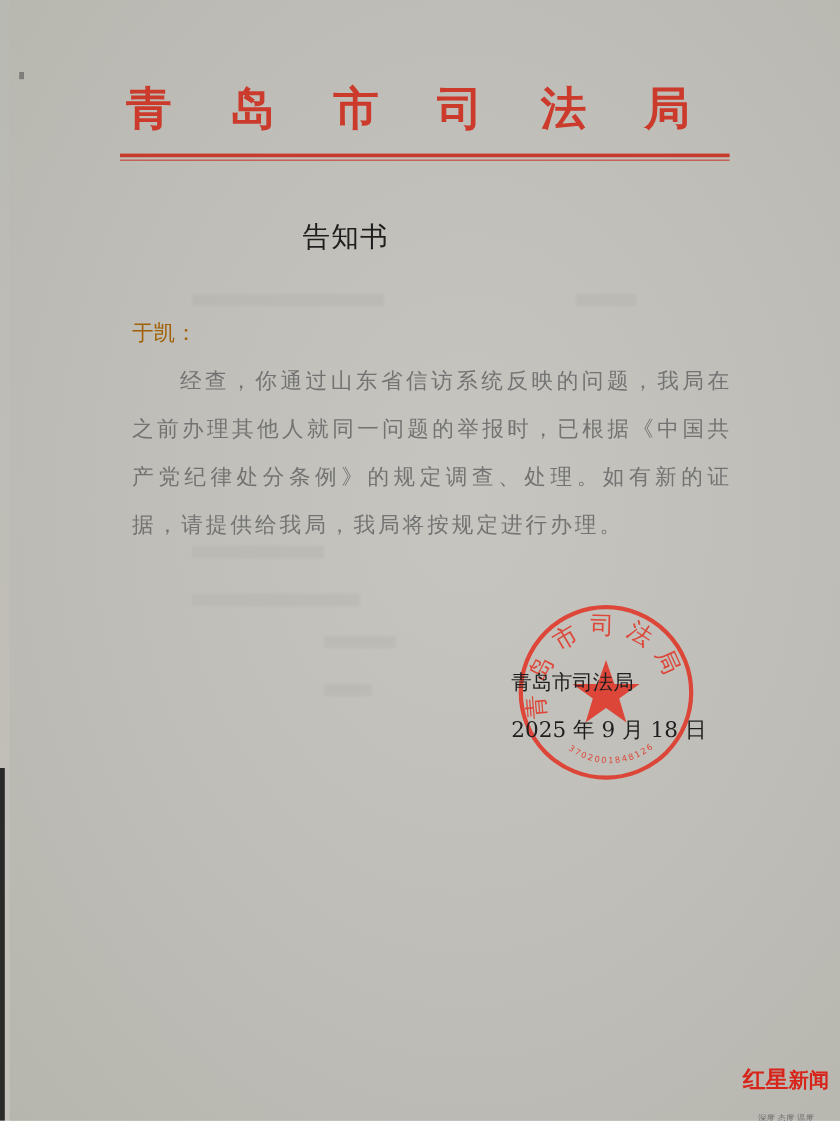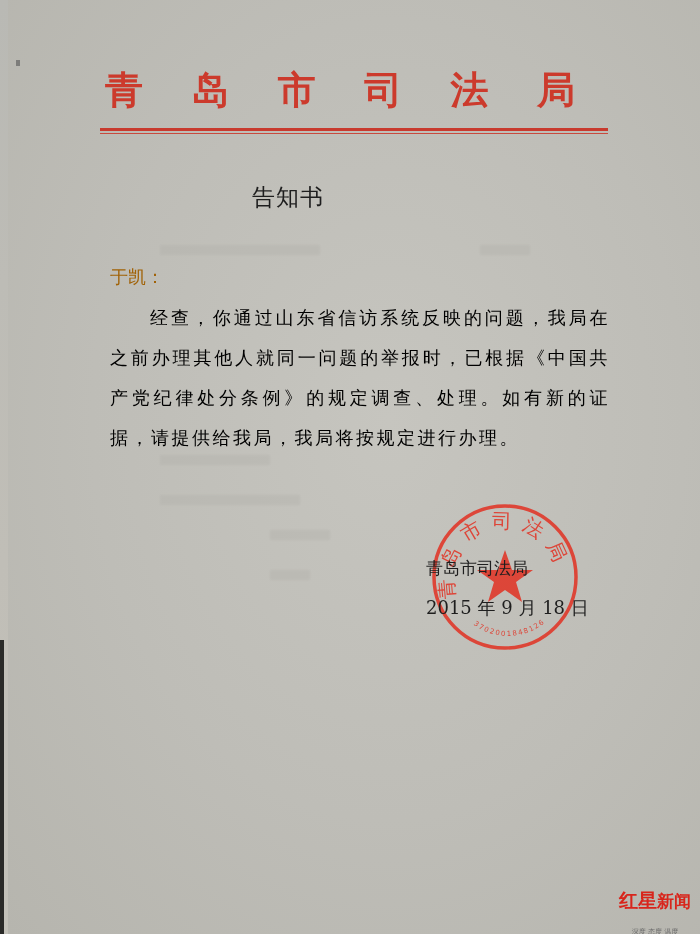--- a/index.html
+++ b/index.html
@@ -71,21 +71,21 @@
       position: absolute;
       left: 110px; top: 265px;
       font-size: 18px;
       color: #a16207;
     }
     .body-text {
       position: absolute;
       left: 110px; top: 298px; width: 500px;
       font-size: 18px;
       line-height: 40px;
-      color: #000000;
+      color: #737373;
       text-indent: 40px;
       letter-spacing: 2.5px;
       text-align: justify;
     }
     .sign-org {
       position: absolute;
       left: 426px; top: 557px;
       font-size: 17px;
       color: #1e1e1e;
       z-index: 2;
@@ -166,20 +166,20 @@
   <text font-size="20" fill="#e0392b" font-family="DejaVu Serif, serif" letter-spacing="9">
     <textPath href="#sealArc" startOffset="2%">青岛市司法局</textPath>
   </text>
   <polygon points="75,48 82,68 103,68 86,80 92,100 75,88 58,100 64,80 47,68 68,68" fill="#e0392b"></polygon>
   <text font-size="7" fill="#e0392b" font-family="DejaVu Sans, sans-serif" letter-spacing="1.5">
     <textPath href="#sealNumArc" startOffset="8%">3702001848126</textPath>
   </text>
 </svg>
 
 <div class="sign-org">青岛市司法局</div>
-<div class="sign-date">2015 年 9 月 18 日</div>
+<div class="sign-date">2025 年 9 月 18 日</div>
 
 <div class="watermark">
   <div class="wm-logo">
     <span>红星</span><span class="wm-news">新闻</span>
   </div>
   <div class="wm-slogan">深度 态度 温度</div>
 </div>
 
 </body></html>

